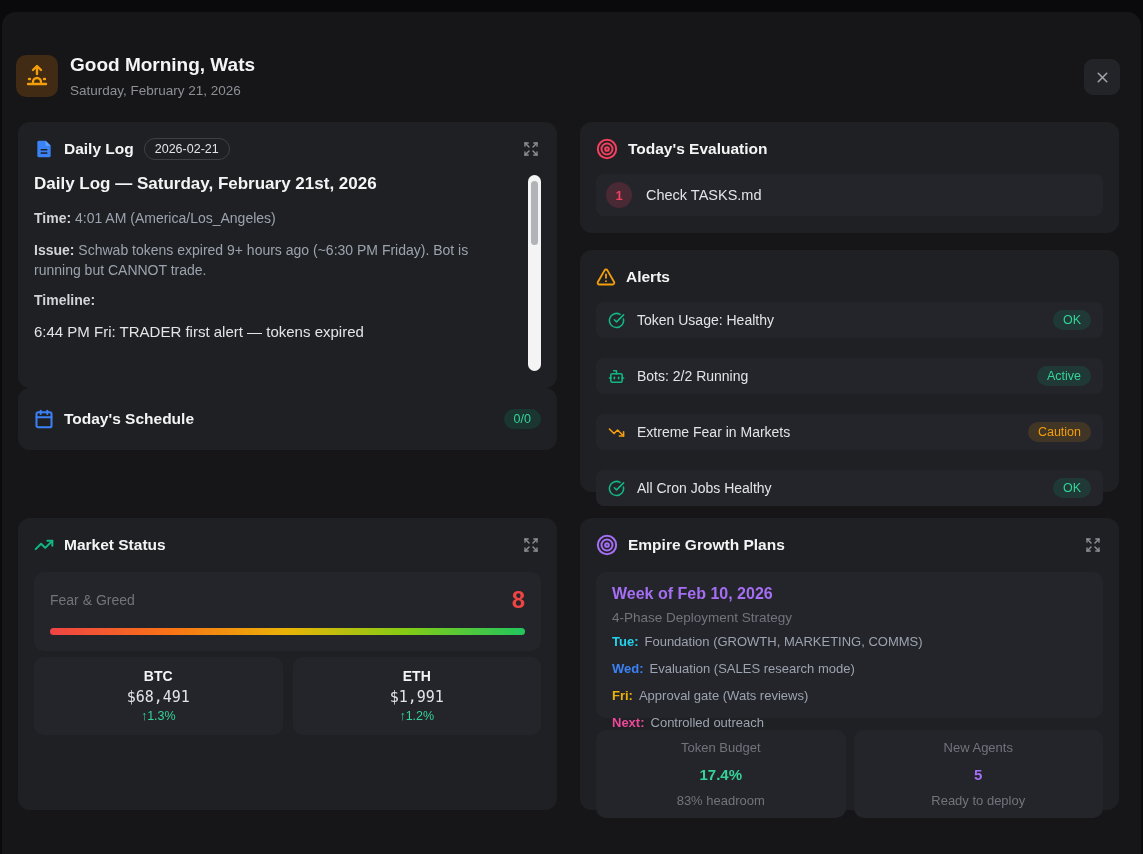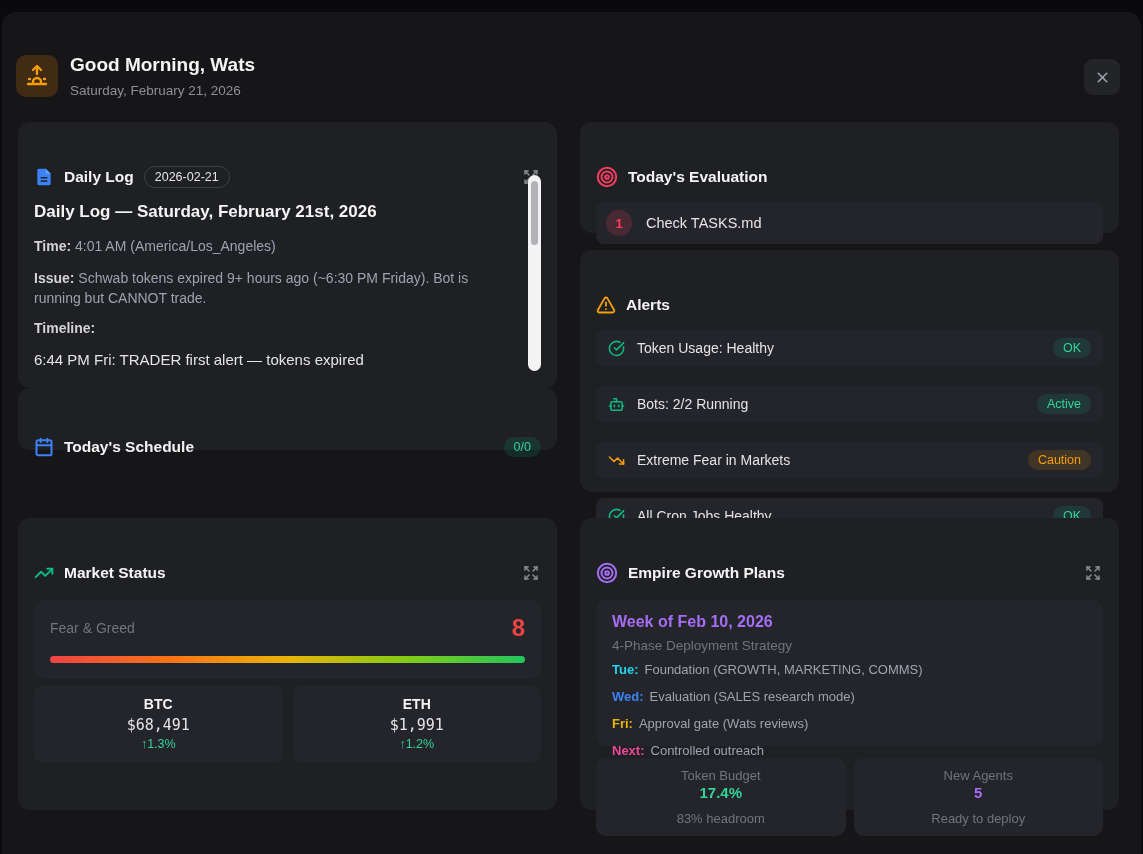--- a/index.html
+++ b/index.html
@@ -13,21 +13,21 @@
               background:rgba(217,119,6,.22); border-radius:10px;
               display:flex; align-items:center; justify-content:center; }
   .hdr-title { position:absolute; left:68px; top:42px; font-size:19px; font-weight:700; color:#f4f4f5; }
   .hdr-date  { position:absolute; left:68px; top:71px; font-size:13.5px; color:#8e9096; }
   .close-btn { position:absolute; left:1082px; top:47px; width:36px; height:36px;
                background:#232428; border-radius:9px; border:none; cursor:pointer;
                display:flex; align-items:center; justify-content:center; }
 
   
   .card { position:absolute; background:#1e2023; border-radius:12px; padding:14px 16px; }
-  .card-head { display:flex; align-items:center; gap:10px; height:26px;margin-top:28px; }
+  .card-head { display:flex; align-items:center; gap:10px; height:26px; }
   .card-title { font-size:15.5px; font-weight:700; color:#f4f4f5; }
   .expand-btn { margin-left:auto; background:none; border:none; cursor:pointer; padding:2px;
                 display:flex; align-items:center; }
   .pill { font-size:12.5px; border-radius:999px; padding:3px 10px; }
   .pill-outline { color:#e4e4e7; border:1px solid #3f4045; background:transparent; }
   .pill-green { color:#34d399; background:rgba(16,185,129,.14); }
   .pill-amber { color:#f59e0b; background:rgba(245,158,11,.14); }
 
   #card-daily-log { left:16px; top:110px; width:539px; height:266px; overflow:hidden; }
   #card-schedule  { left:16px; top:376px; width:539px; height:62px; }
@@ -83,21 +83,21 @@
   
   .empire-panel { margin-top:14px; background:#24252a; border-radius:10px; padding:13px 16px 14px; height:146px; }
   .empire-week { font-size:16px; font-weight:700; color:#a56ef5; }
   .empire-sub { margin-top:7px; font-size:13.5px; color:#71747c; }
   .plan-line { margin-top:7px; font-size:13px; color:#9ca3af; line-height:20px; }
   .plan-day { font-weight:600; margin-right:6px; }
   .day-0 { color:#22d3ee; } .day-1 { color:#3b82f6; } .day-2 { color:#eab308; } .day-3 { color:#ec4899; }
   .stat-row { margin-top:12px; display:flex; gap:8px; }
   .stat-tile { flex:1; background:#24252a; border-radius:10px; padding:10px; text-align:center; }
   .stat-label { font-size:13px; color:#71747c; }
-  .stat-value { margin-top:1px; font-size:15px; font-weight:700; }
+  .stat-value { margin-top:11px; font-size:15px; font-weight:700; }
   .stat-value.green { color:#34d399; } .stat-value.purple { color:#a56ef5; }
   .stat-sub { margin-top:10px; font-size:13px; color:#71747c; }
 
   svg { display:block; }
 </style>
 </head>
 <body>
 
 <div class="page">
   <div class="modal">

